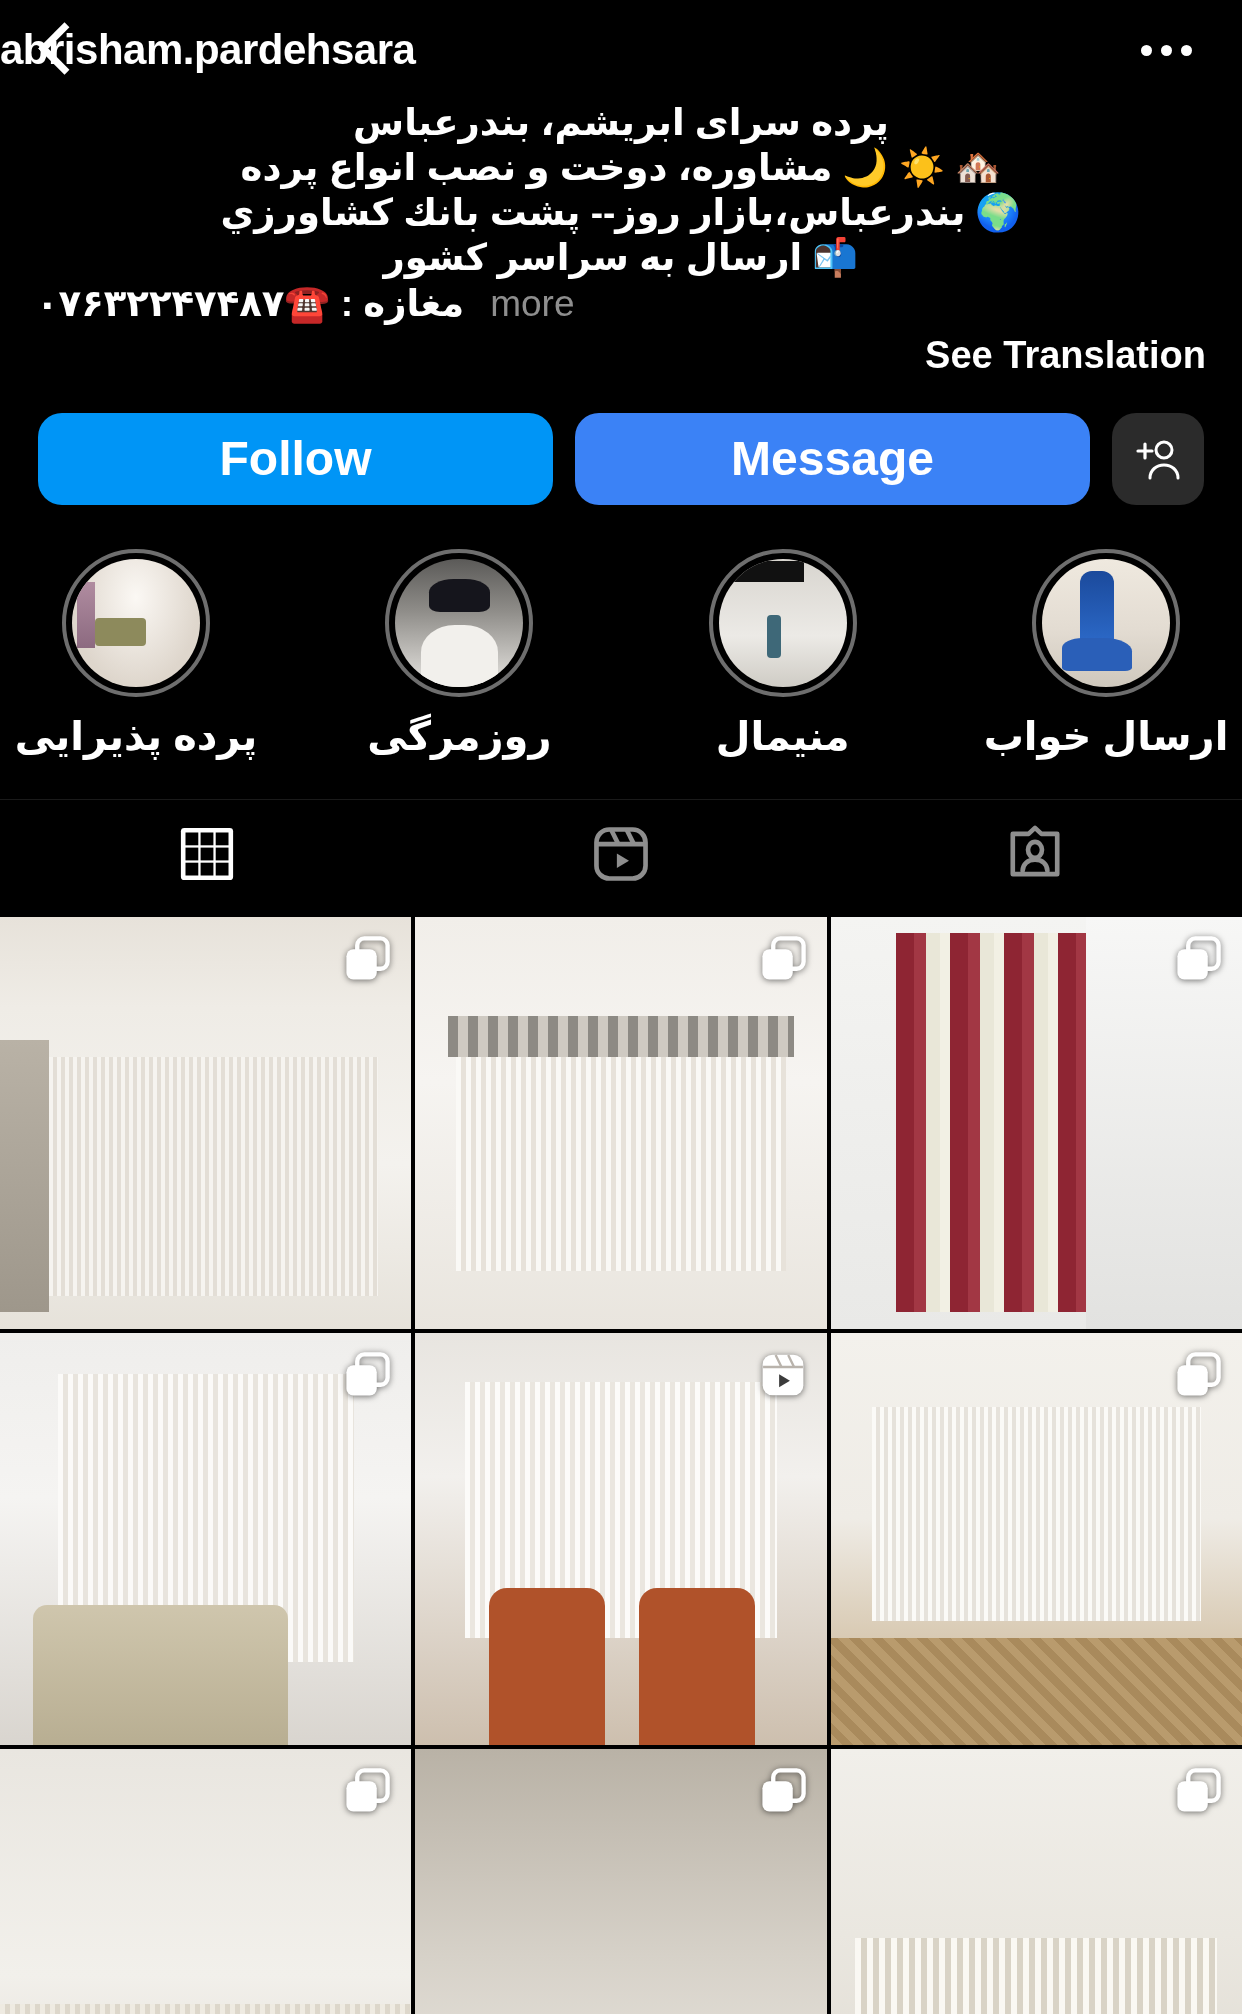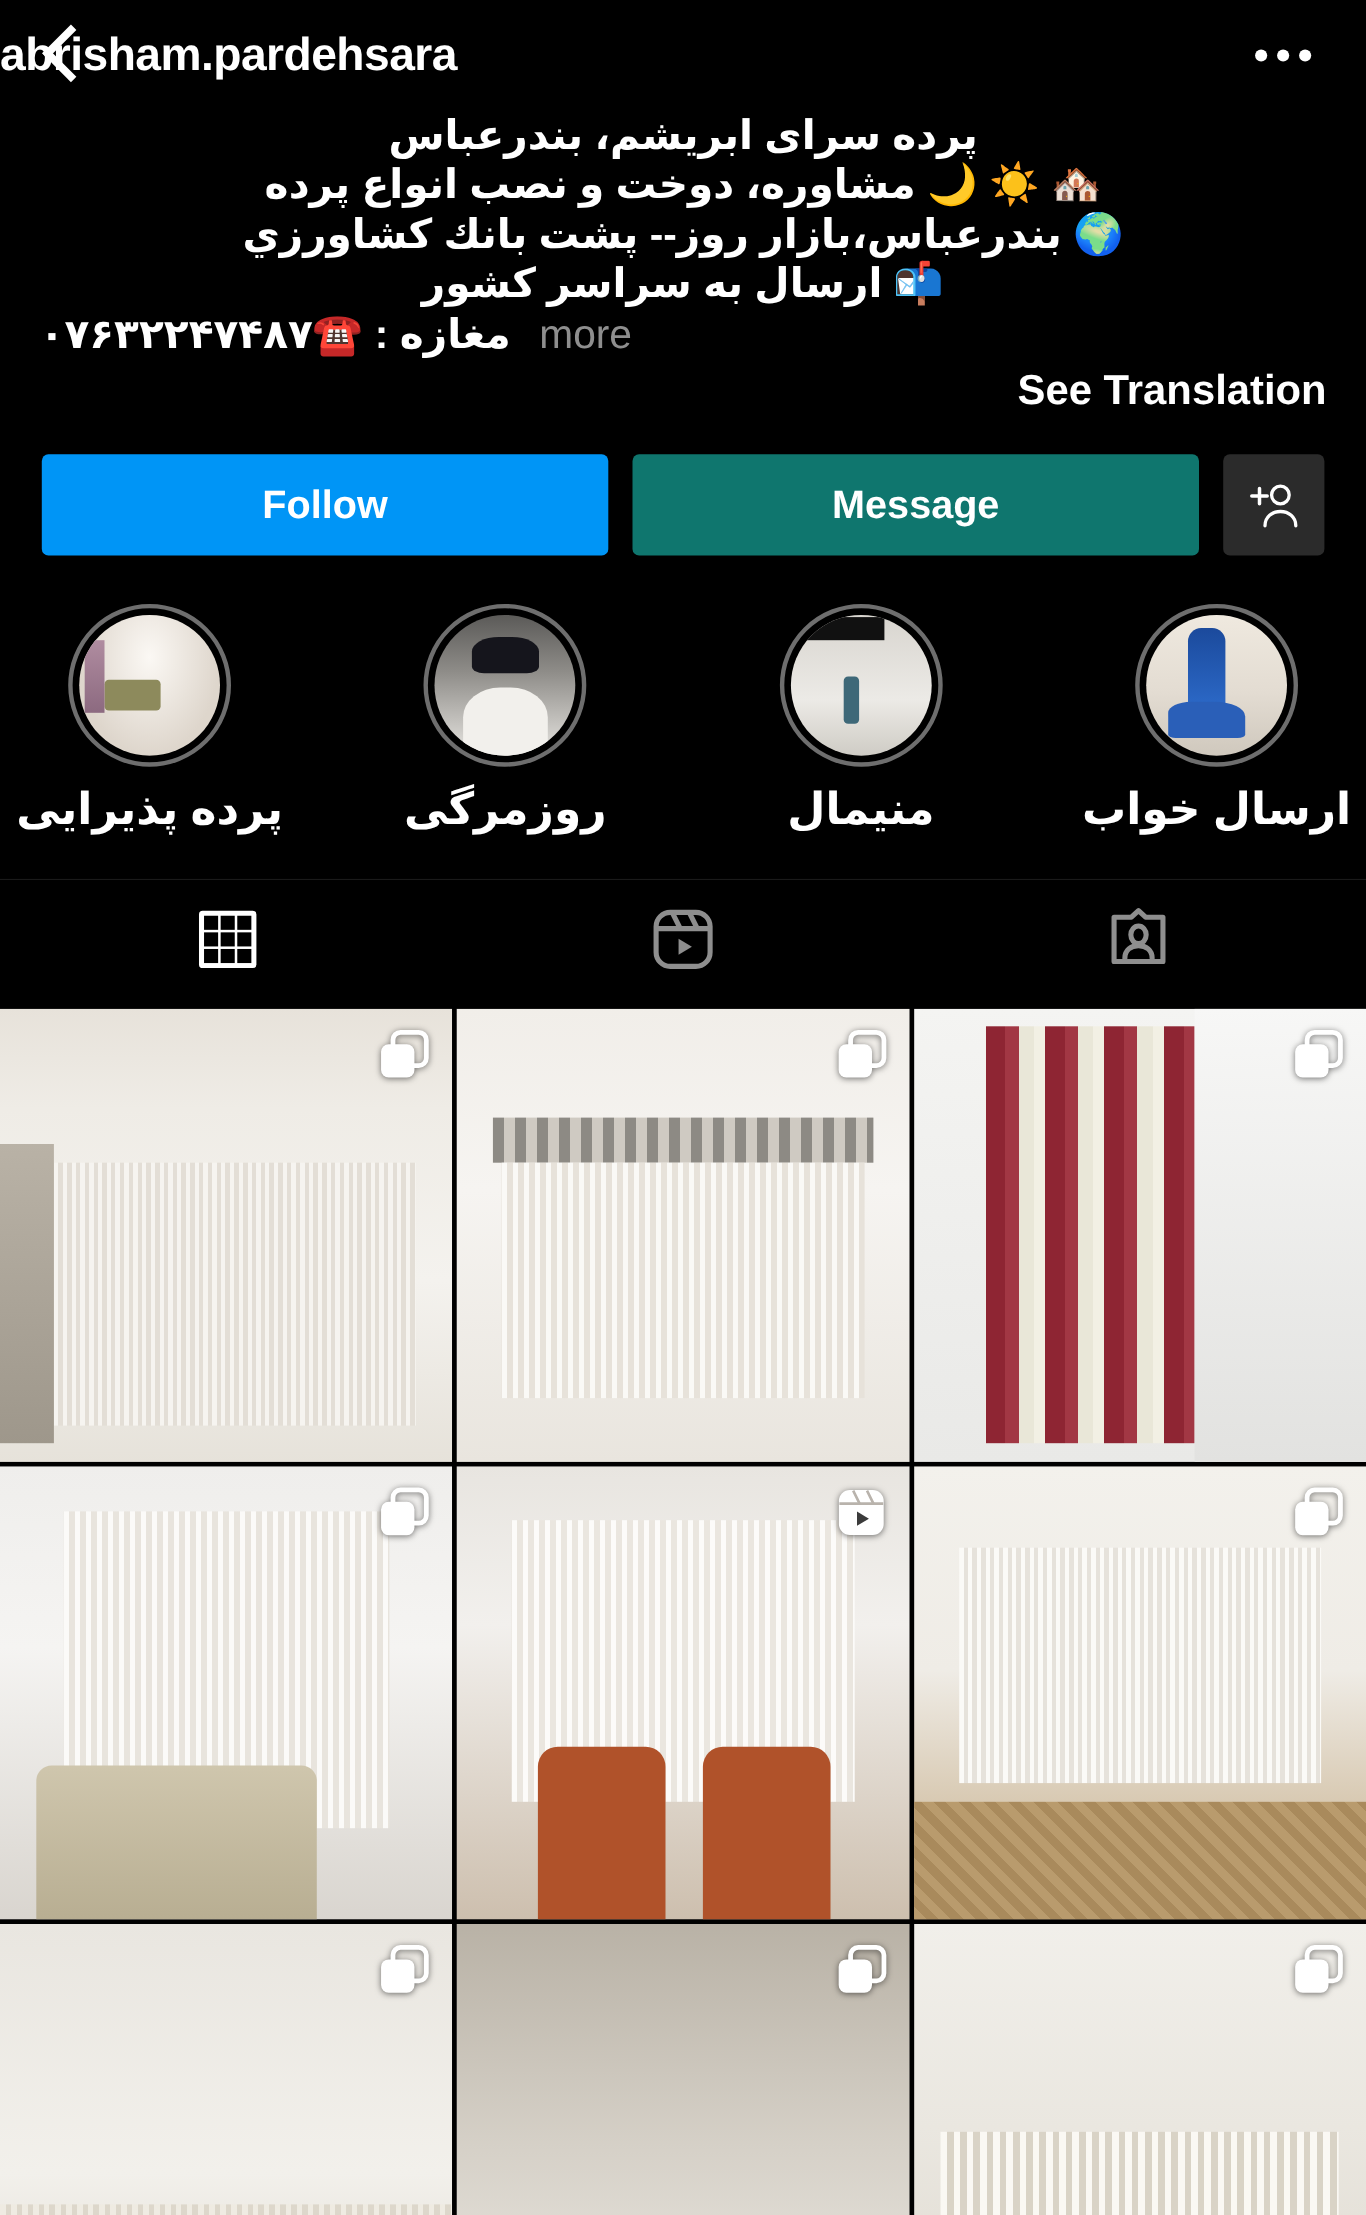--- a/index.html
+++ b/index.html
@@ -114,37 +114,37 @@
   }
 
   
   .actions {
     display: flex;
     gap: 22px;
     padding: 36px 38px 0 38px;
   }
   .btn {
     height: 92px;
-    border-radius: 6px;
+    border-radius: 24px;
     display: flex;
     align-items: center;
     justify-content: center;
-    font-size: 36px;
+    font-size: 48px;
     font-weight: bold;
     cursor: pointer;
     user-select: none;
   }
   .btn-follow {
     flex: 1 1 0;
     background: #0095f6;
     color: #ffffff;
   }
   .btn-message {
     flex: 1 1 0;
-    background: #0f766e;
+    background: #3b82f6;
     color: #ffffff;
   }
   .btn-adduser {
     width: 92px;
     background: #2b2b2b;
     flex: 0 0 92px;
   }
   .adduser-icon { width: 48px; height: 44px; }
 
   

